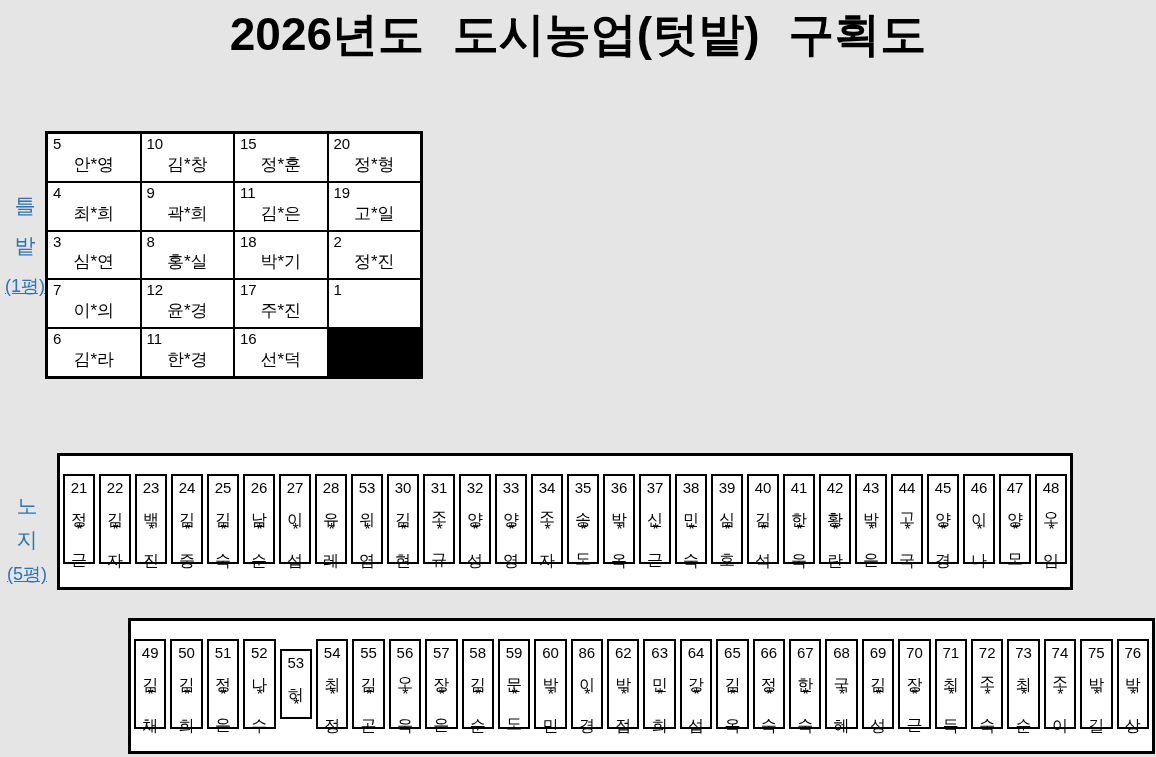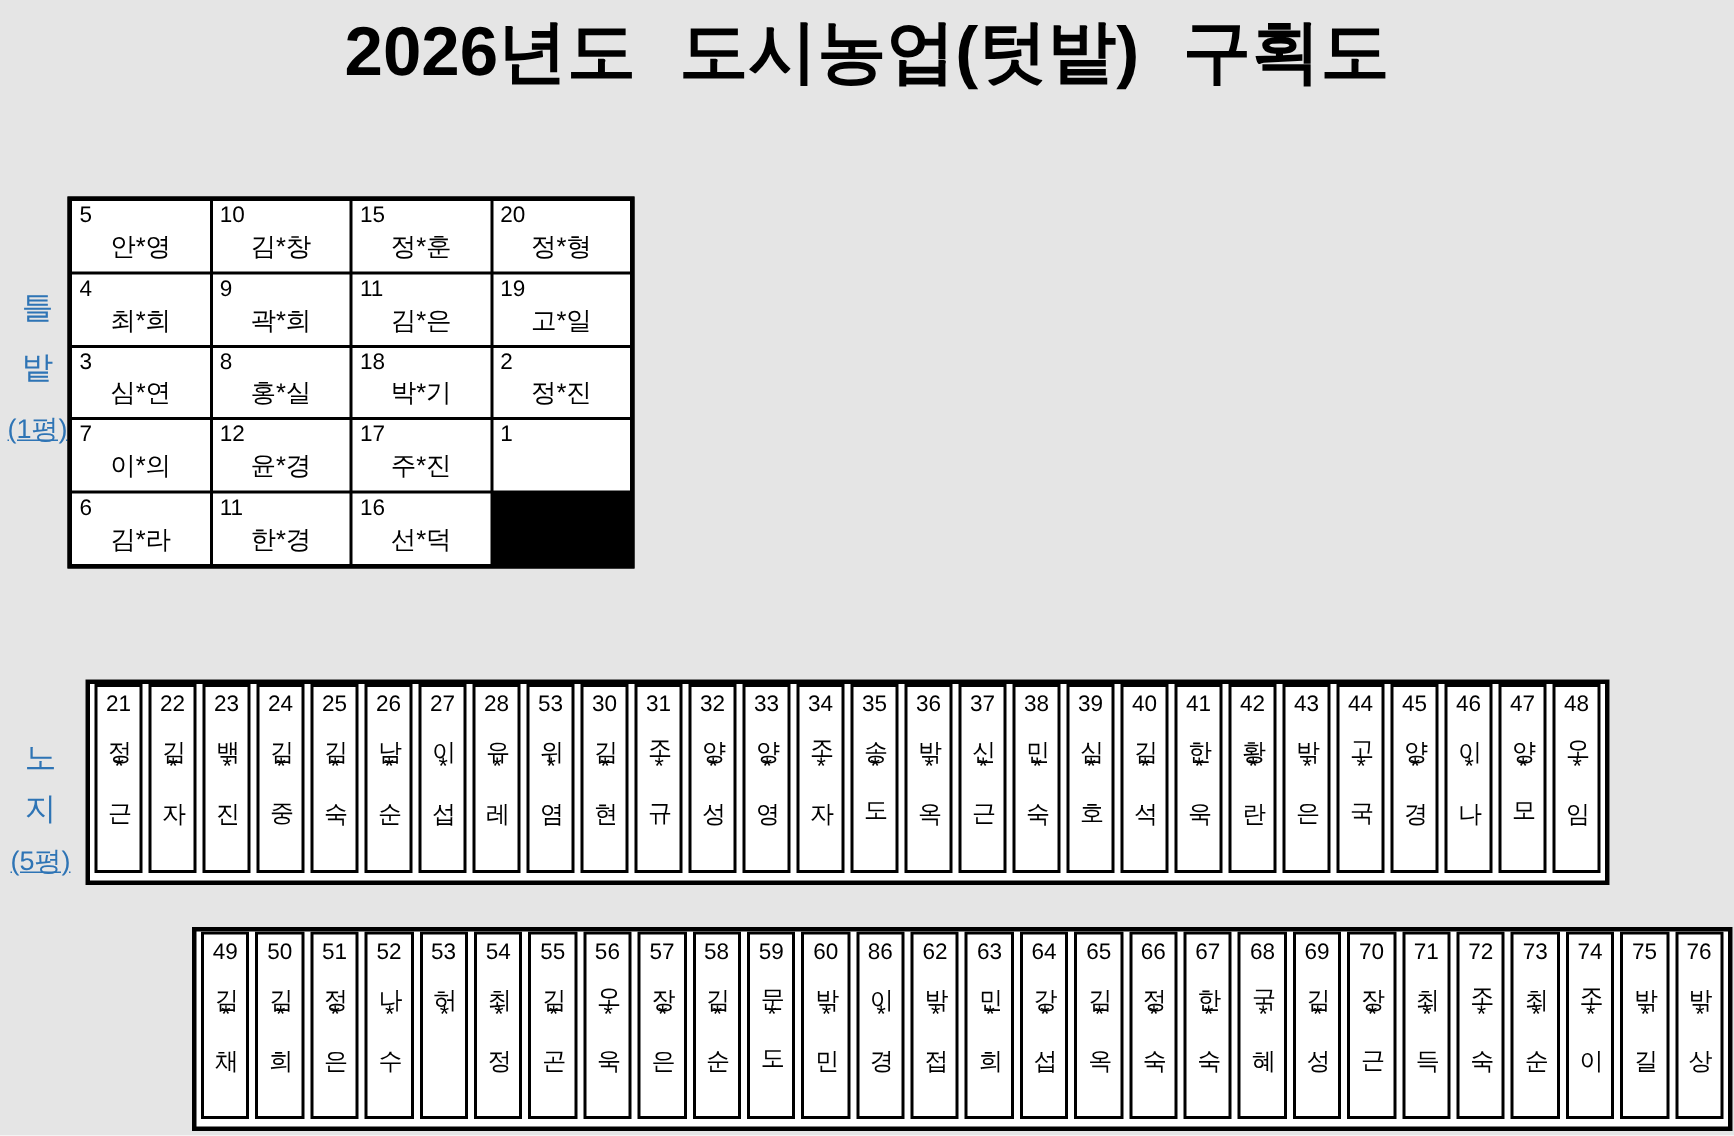--- a/index.html
+++ b/index.html
@@ -23,21 +23,21 @@
     background:#000; border:3px solid #000; box-sizing:border-box;
     display:grid; grid-template-columns:repeat(4,1fr); grid-template-rows:repeat(5,1fr); gap:2px;
   }
   .bed-cell { background:#fff; position:relative; }
   .bed-num { position:absolute; top:1px; left:5px; font-size:15px; }
   .bed-name { position:absolute; bottom:5px; left:0; width:100%; text-align:center; font-size:17px;margin-top:12px; }
 
   
   .strip {
     position:absolute; box-sizing:border-box; border:3px solid #000; background:#fff;
-    display:flex; gap:4px; padding:0 3px 5px 3px;
+    display:flex; gap:4px; padding:0 3px 5px 3px;align-items:center;
   }
   .strip1 { left:57px;  top:453px; width:1016px; height:137px; }
   .strip2 { left:128px; top:618px; width:1027px; height:136px; }
   .strip-cell {
     flex:1 1 0; min-width:0; box-sizing:border-box; border:2px solid #000; background:#fff;
     display:flex; flex-direction:column; align-items:center;
   }
   .strip-num { font-size:15px; margin-top:3px; }
   .vname {
     writing-mode:vertical-rl; text-orientation:upright;

